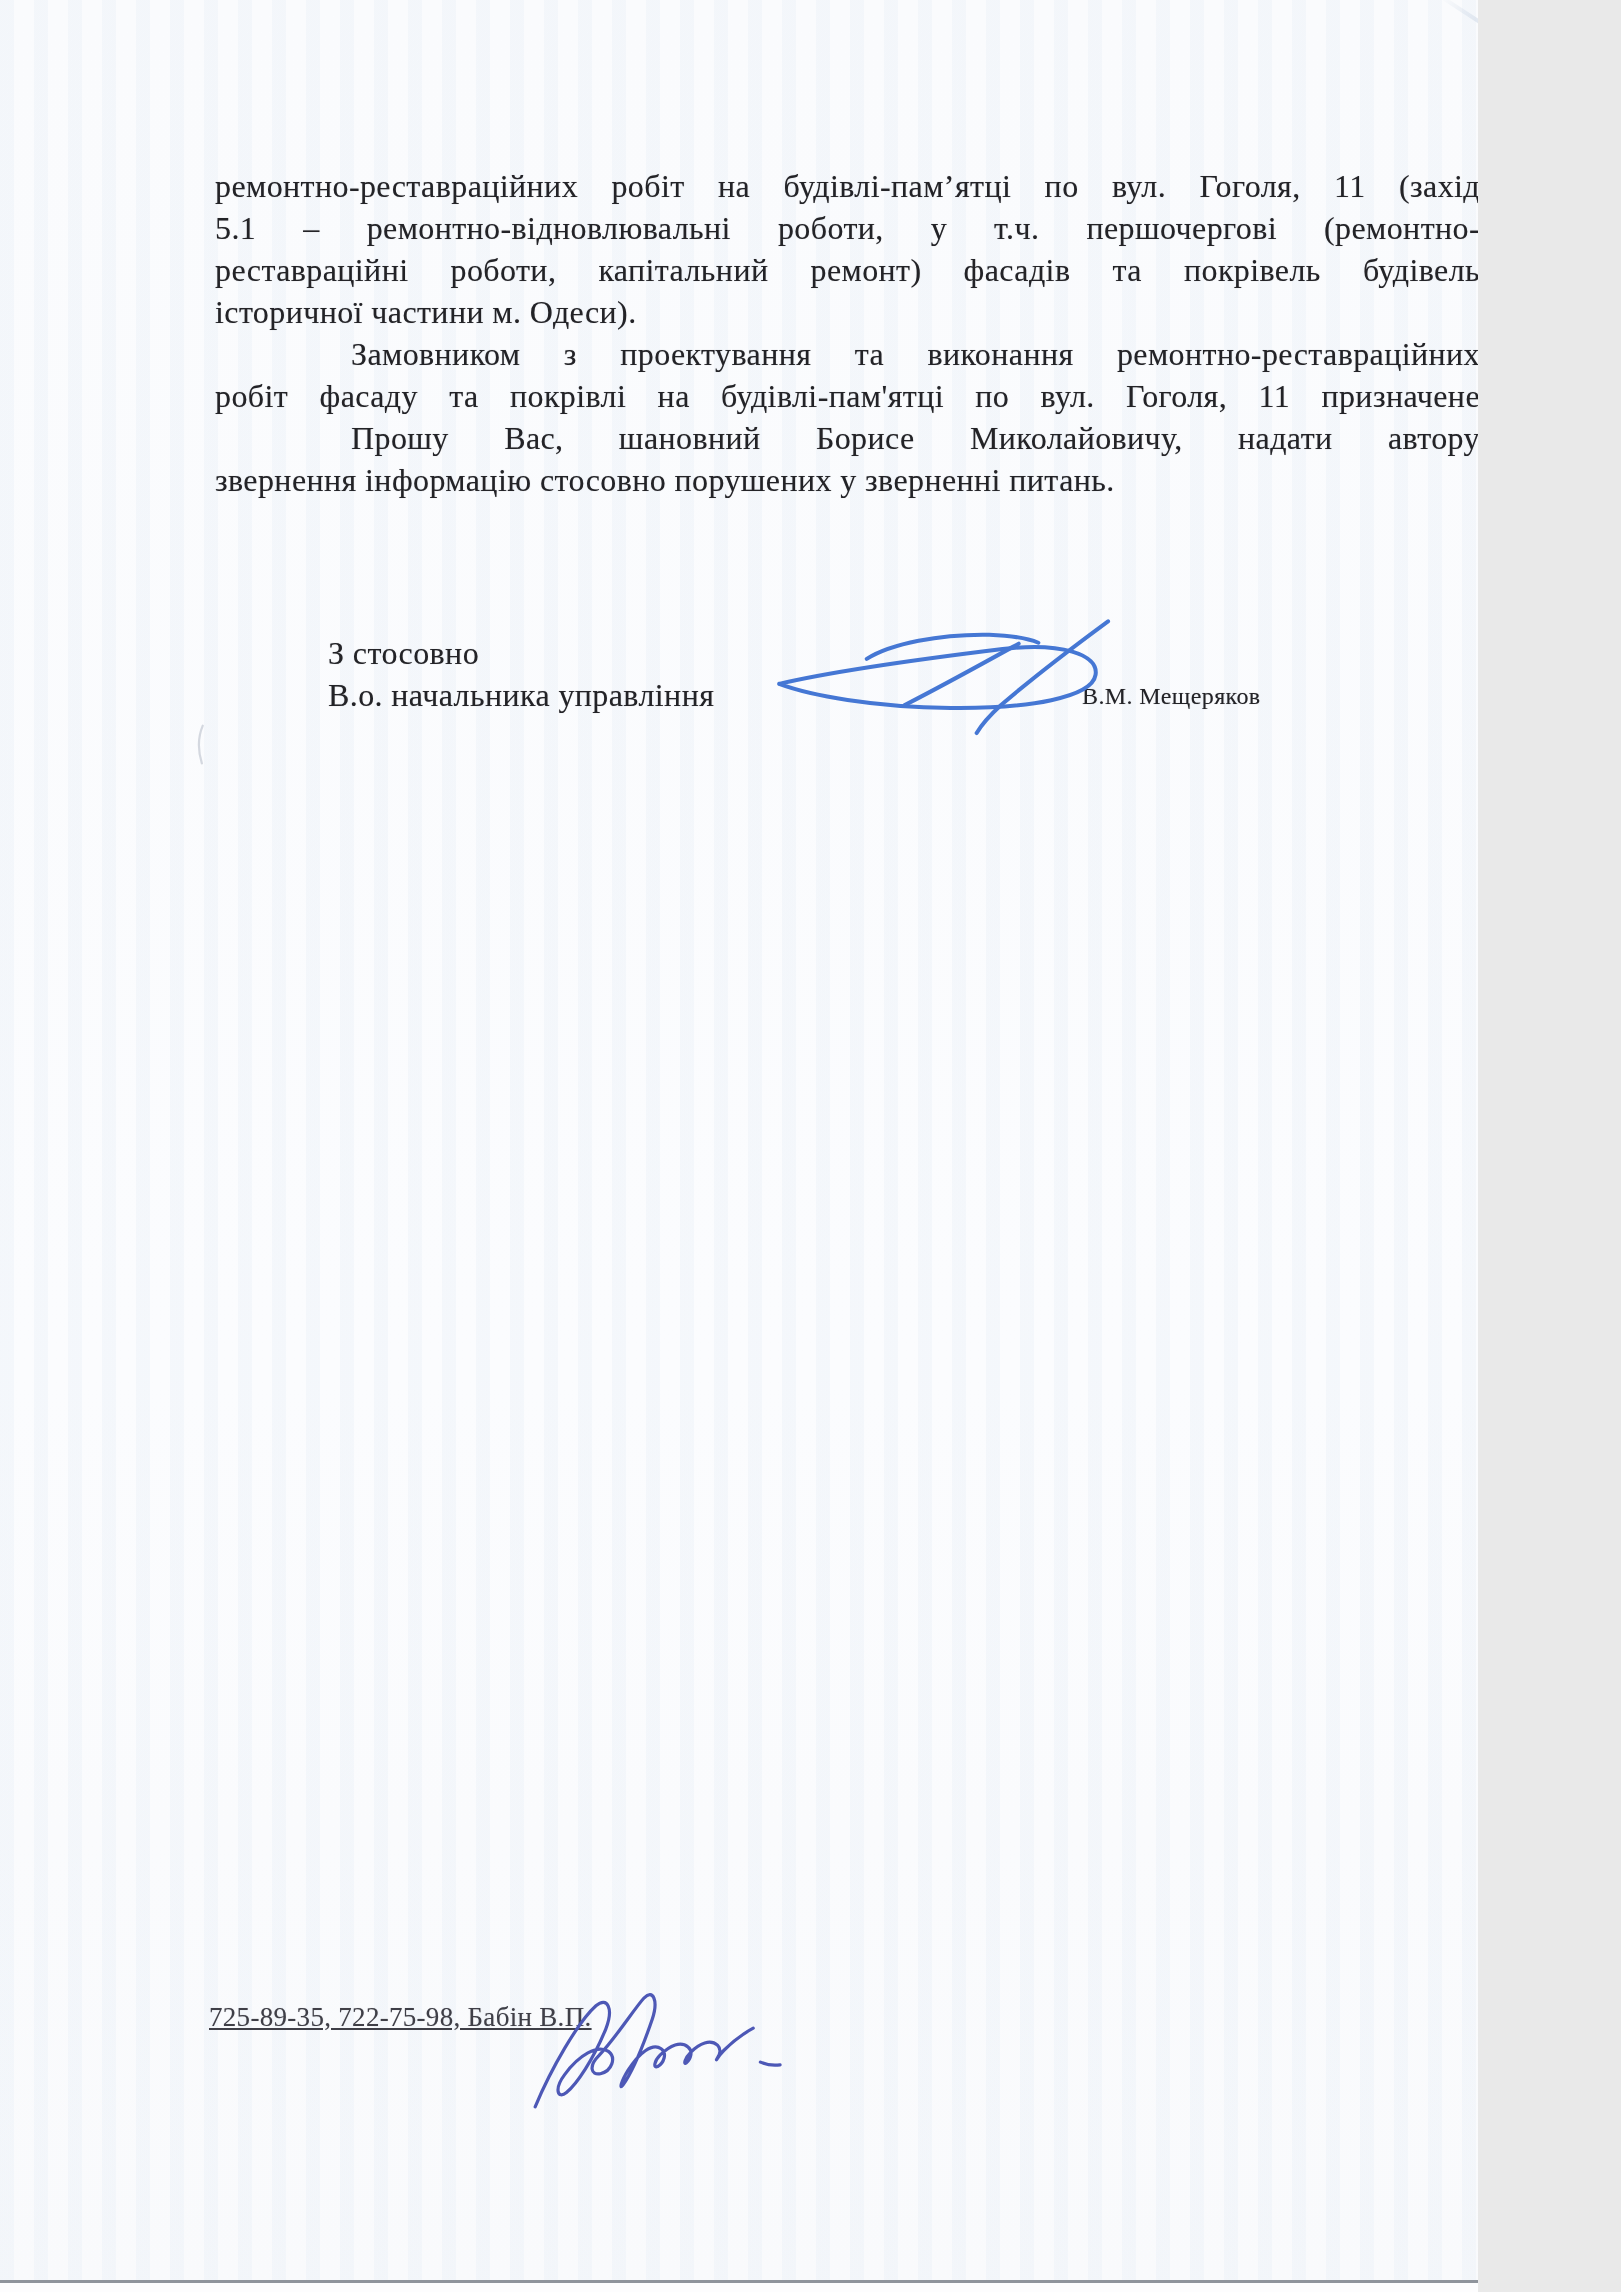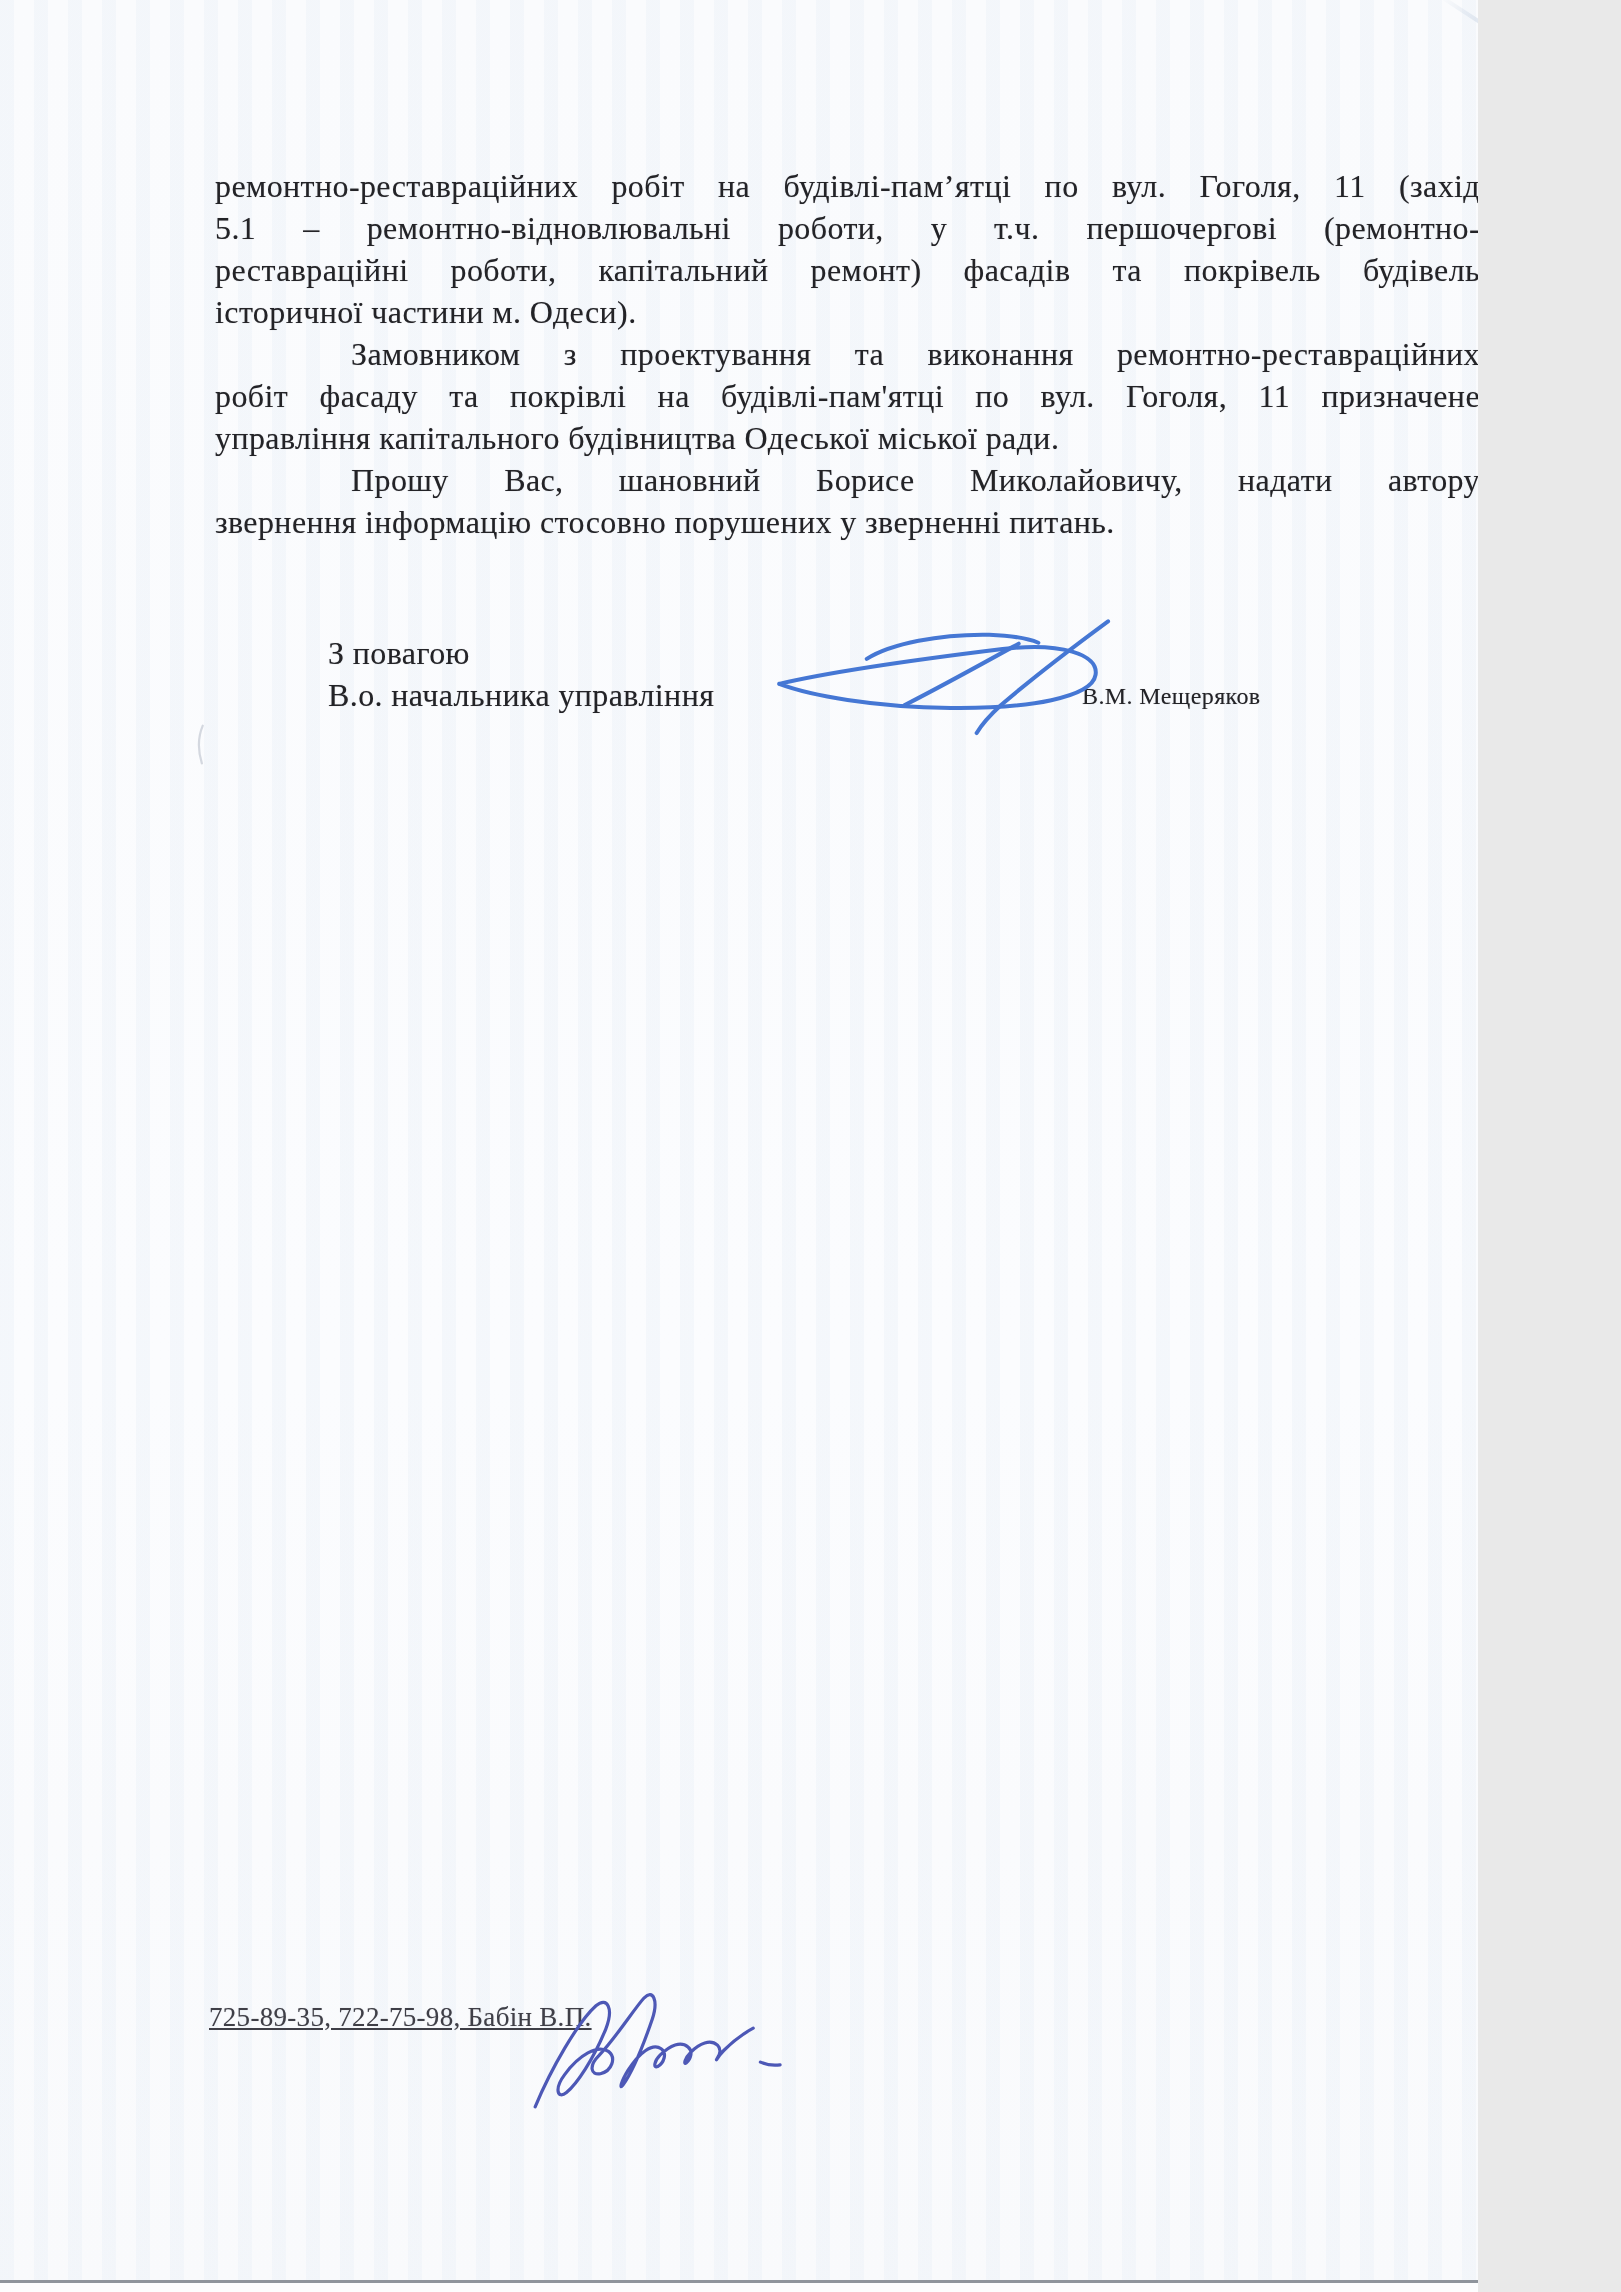--- a/index.html
+++ b/index.html
@@ -66,30 +66,29 @@
   <div class="textblock">
     <div>
       <div class="line just">ремонтно-реставраційних робіт на будівлі-пам’ятці по вул. Гоголя, 11 (захід</div>
       <div class="line just">5.1 – ремонтно-відновлювальні роботи, у т.ч. першочергові (ремонтно-</div>
       <div class="line just">реставраційні роботи, капітальний ремонт) фасадів та покрівель будівель</div>
       <div class="line left">історичної частини м. Одеси).</div>
     </div>
     <div>
       <div class="line just indent">Замовником з проектування та виконання ремонтно-реставраційних</div>
       <div class="line just">робіт фасаду та покрівлі на будівлі-пам'ятці по вул. Гоголя, 11 призначене</div>
-      <div class="line left">управління капітального будівництва Одеської міської ради.</div>
     </div>
     <div>
       <div class="line just indent">Прошу Вас, шановний Борисе Миколайовичу, надати автору</div>
       <div class="line left">звернення інформацію стосовно порушених у зверненні питань.</div>
     </div>
   </div>
 
   <div class="closing">
-    <div class="line">З повагою</div>
+    <div class="line">З стосовно</div>
     <div class="line">В.о. начальника управління</div>
   </div>
 
   <div class="signer">В.М. Мещеряков</div>
 
   <svg class="sig" style="left:761px;top:607px;" width="367" height="143" viewBox="850 678 410 160">
     <g fill="none" stroke="#4577d4" stroke-width="4.5" stroke-linecap="round">
       <path d="M 870 764 C 930 750, 1030 736, 1120 725 C 1185 717, 1228 731, 1224 754 C 1220 779, 1150 792, 1062 791 C 975 790, 905 777, 870 764"></path>
       <path d="M 968 736 C 995 719, 1050 708, 1105 709 C 1130 710, 1148 713, 1160 718"></path>
       <path d="M 1238 694 C 1200 722, 1148 762, 1118 788 C 1106 799, 1097 809, 1091 819"></path>

